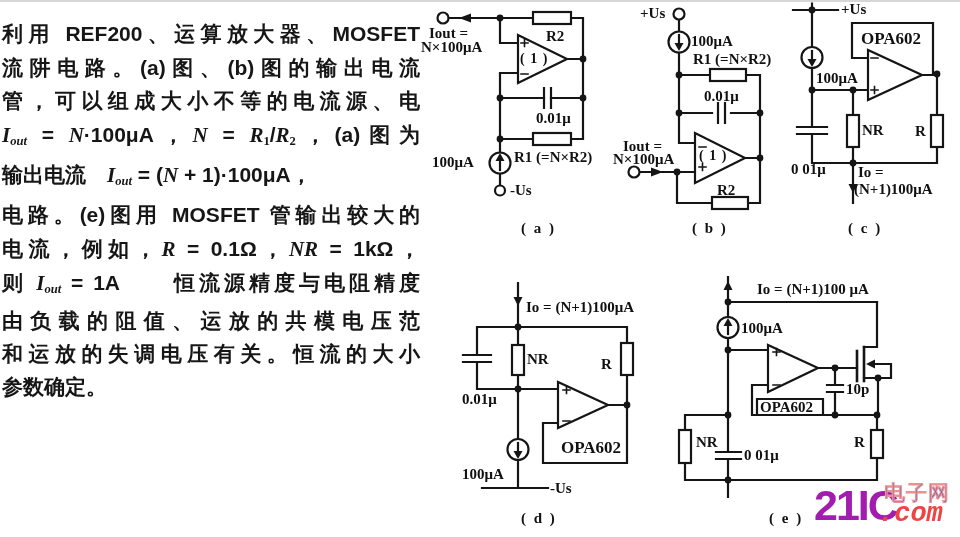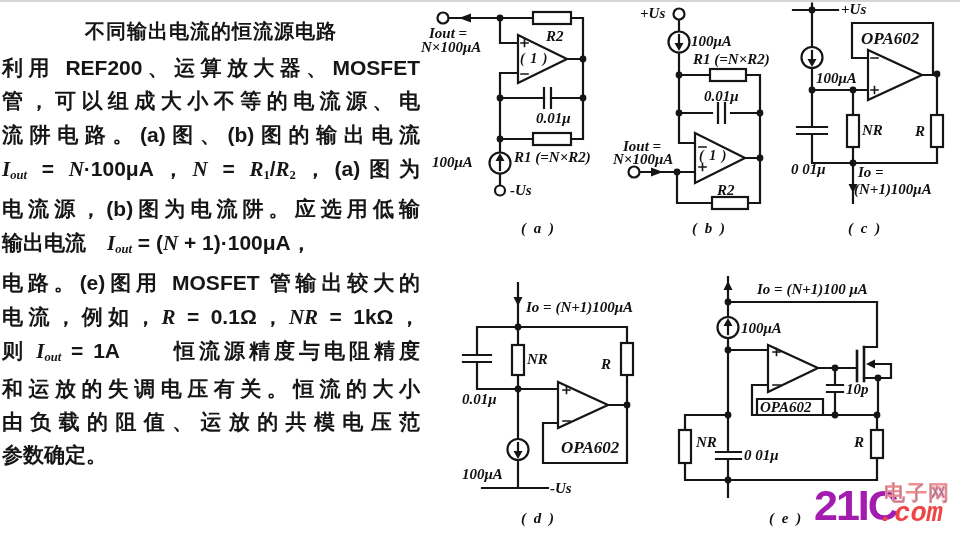--- a/index.html
+++ b/index.html
@@ -15,51 +15,49 @@
          text-align:justify;text-align-last:justify;white-space:nowrap;}
   .tline.short{width:292px;}
   .tline.end{text-align-last:left;}
   .seg-rm{font-family:Liberation Sans, sans-serif;}
   .seg-it{font-family:"Liberation Serif",serif;font-style:italic;}
   .seg-sub{font-family:"Liberation Serif",serif;font-style:italic;font-size:0.6em;vertical-align:-0.22em;}
   .seg-subr{font-family:"Liberation Serif",serif;font-size:0.6em;vertical-align:-0.22em;}
   
   .schematic{position:absolute;left:420px;top:0;width:540px;height:537px;}
   .clabel{position:absolute;font-family:"Liberation Serif",serif;font-weight:700;
-          font-size:15px;color:#111;white-space:nowrap;line-height:1.1;font-style:italic;}
+          font-size:15px;color:#111;white-space:nowrap;line-height:1.1;}
   .clabel.big{font-size:17px;}
   .clabel.gain{font-size:14px;letter-spacing:1px;}
   .clabel.fig{font-size:15px;letter-spacing:2px;}
   
   .wm-big{position:absolute;left:814px;top:484px;font-family:"Liberation Sans",sans-serif;
           font-size:43px;font-weight:800;letter-spacing:-2px;color:#a21caf;line-height:1;}
   .wm-cn{position:absolute;left:884px;top:483px;font-size:21px;font-weight:400;
          color:#1d4ed8;-webkit-text-stroke:1.2px #ec9090;letter-spacing:1px;line-height:1;}
   .wm-com{position:absolute;left:878px;top:501px;font-family:Liberation Mono, monospace;
           font-style:italic;font-weight:700;font-size:27px;color:#ef4444;line-height:1;}
 </style>
 </head>
 <body>
 
 <div class="top-hairline"></div>
 
 <div class="article">
-  <div class="title">不同输出电流的恒流源电路</div>
   <div id="text-lines">
       <div class="tline"><span>利用 </span><span class="seg-rm">REF200</span><span>、运算放大器、</span><span class="seg-rm">MOSFET</span></div>
+      <div class="tline"><span>流阱电路。</span><span class="seg-rm">(a)</span><span>图、</span><span class="seg-rm">(b)</span><span>图的输出电流</span></div>
       <div class="tline"><span>管，可以组成大小不等的电流源、电</span></div>
-      <div class="tline"><span>流阱电路。</span><span class="seg-rm">(a)</span><span>图、</span><span class="seg-rm">(b)</span><span>图的输出电流</span></div>
       <div class="tline"><span class="seg-it">I</span><span class="seg-sub">out</span><span class="seg-rm"> = </span><span class="seg-it">N</span><span class="seg-rm">·100μA</span><span>，</span><span class="seg-it">N</span><span class="seg-rm"> = </span><span class="seg-it">R</span><span class="seg-subr">1</span><span class="seg-rm">/</span><span class="seg-it">R</span><span class="seg-subr">2</span><span>，</span><span class="seg-rm">(a)</span><span>图为</span></div>
-      <div class="tline"><span>电流源，</span><span class="seg-rm">(b)</span><span>图为电流阱。应选用低输</span></div>
       <div class="tline short"><span>输出电流　</span><span class="seg-it">I</span><span class="seg-sub">out</span><span class="seg-rm"> = (</span><span class="seg-it">N</span><span class="seg-rm"> + 1)·100μA</span><span>，</span></div>
       <div class="tline"><span>电路。</span><span class="seg-rm">(e)</span><span>图用 </span><span class="seg-rm">MOSFET</span><span> 管输出较大的</span></div>
       <div class="tline"><span>电流，例如，</span><span class="seg-it">R</span><span class="seg-rm"> = 0.1Ω</span><span>，</span><span class="seg-it">NR</span><span class="seg-rm"> = 1kΩ</span><span>，</span></div>
       <div class="tline"><span>则 </span><span class="seg-it">I</span><span class="seg-sub">out</span><span class="seg-rm"> = 1A</span><span>　　恒流源精度与电阻精度</span></div>
+      <div class="tline"><span>由负载的阻值、运放的共模电压范</span></div>
       <div class="tline"><span>和运放的失调电压有关。恒流的大小</span></div>
-      <div class="tline"><span>由负载的阻值、运放的共模电压范</span></div>
       <div class="tline end"><span>参数确定。</span></div>
     </div>
 </div>
 
 <svg class="schematic" viewBox="420 0 540 537" xmlns="http://www.w3.org/2000/svg" fill="none" stroke="#151515" stroke-width="2.2" stroke-linecap="square">
 
   <g>
     <path d="M448,18 H583 M583,18 V139 M500,18 V43 H518 M518,73 H500 V98 M500,98 H544 M551,98 H583 M500,98 V153 M500,139 H583 M567,59 H583 M500,173.5 V185"></path>
     <path d="M544,88 V108 M551,88 V108"></path>
     <rect x="533" y="12" width="38" height="12" fill="#fff"></rect>

